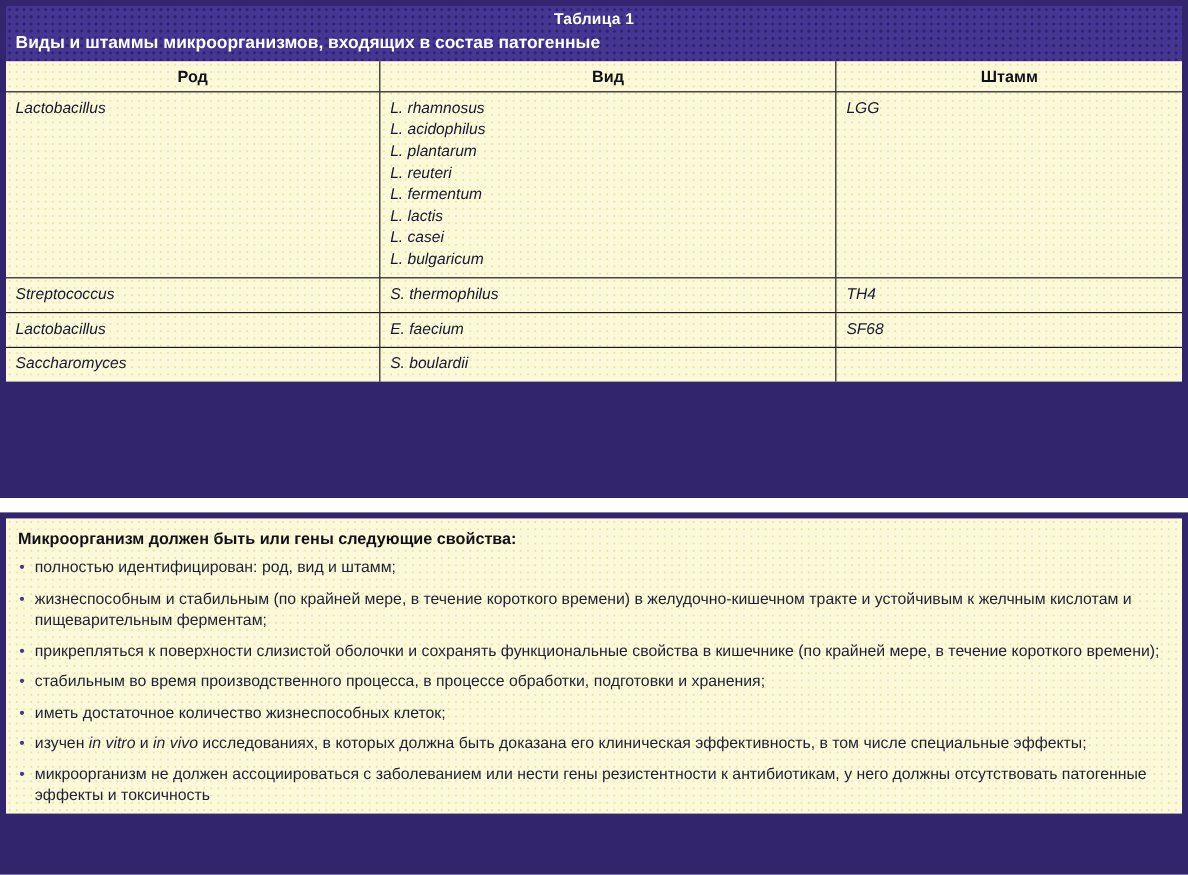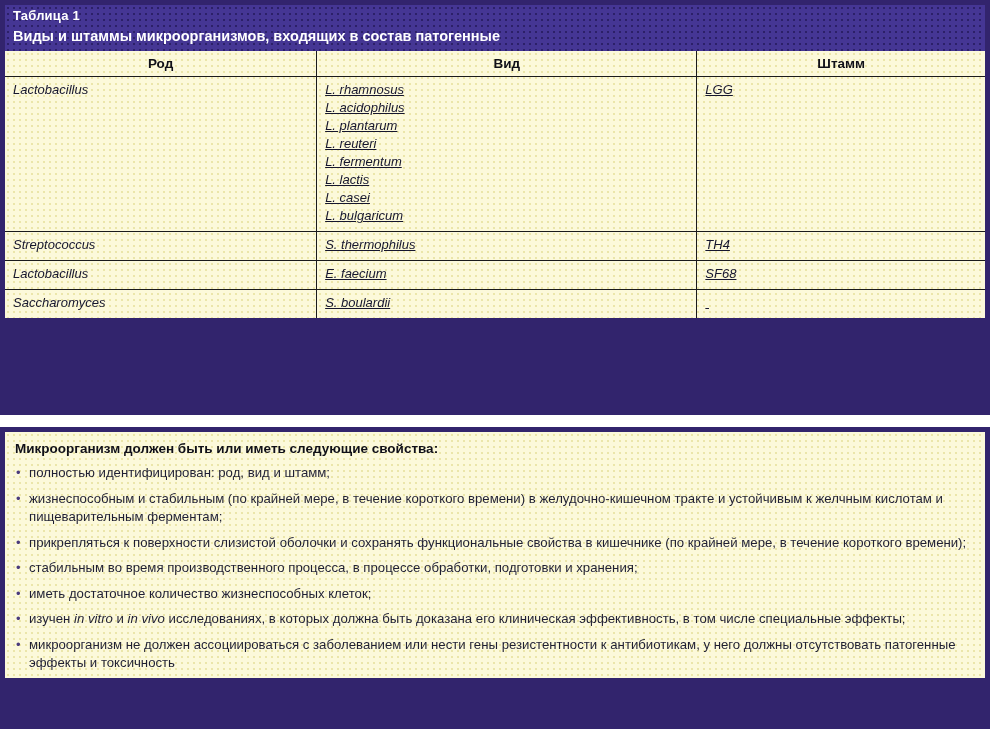--- a/index.html
+++ b/index.html
@@ -18,21 +18,21 @@
   .gap{height:12px;background:#ffffff;}
   .block-t2{height:302px;}
   .band{
     background-color:#453694;
     background-image:radial-gradient(#2c2068 1px, transparent 1.4px);
     background-size:6px 6px;
     color:#ffffff;
     padding:2px 8px 6px 8px;
   }
   .band .tbl-label{
-    text-align:left;
+    text-align:center;
     font-size:13px;
     font-weight:600;
     letter-spacing:.2px;
     line-height:17px;
   }
   .band .tbl-title{
     text-align:left;
     font-size:14.5px;
     font-weight:bold;
     line-height:18px;
@@ -66,21 +66,21 @@
     color:#16162e;
     vertical-align:top;
     padding:4px 8px 6px 8px;
     border:1.5px solid #1b1b1b;
     line-height:18px;
     margin-top:48px;
   }
   table.data td:first-child{border-left:none;}
   table.data td:last-child{border-right:none;}
   table.data tr:last-child td{border-bottom:none;}
-  table.data td .ln{min-height:18px;white-space:pre;text-decoration:underline;}
+  table.data td .ln{min-height:18px;white-space:pre;}
   .t2-body{
     background-color:#fcf9da;
     background-image:radial-gradient(rgba(215,205,110,.45) .8px, transparent 1.2px);
     background-size:6px 6px;
     height:246px;
     box-sizing:border-box;
     padding:8px 12px 6px 10px;
   }
   .t2-intro{
     font-size:13.5px;
@@ -173,21 +173,21 @@
           </td>
         </tr>
       </tbody>
   </table>
 </div>
 
 <div class="gap"></div>
 
 <div class="block block-t2">
   <div class="t2-body">
-    <div class="t2-intro">Микроорганизм должен быть или иметь следующие свойства:</div>
+    <div class="t2-intro">Микроорганизм должен быть или гены следующие свойства:</div>
     <ul class="criteria">
         <li><span class="bullet">•</span>полностью идентифицирован: род, вид и штамм;</li>
         <li><span class="bullet">•</span>жизнеспособным и стабильным (по крайней мере, в течение короткого времени) в желудочно-кишечном тракте и устойчивым к желчным кислотам и пищеварительным ферментам;</li>
         <li><span class="bullet">•</span>прикрепляться к поверхности слизистой оболочки и сохранять функциональные свойства в кишечнике (по крайней мере, в течение короткого времени);</li>
         <li><span class="bullet">•</span>стабильным во время производственного процесса, в процессе обработки, подготовки и хранения;</li>
         <li><span class="bullet">•</span>иметь достаточное количество жизнеспособных клеток;</li>
         <li><span class="bullet">•</span>изучен <i>in vitro</i> и <i>in vivo</i> исследованиях, в которых должна быть доказана его клиническая эффективность, в том числе специальные эффекты;</li>
         <li><span class="bullet">•</span>микроорганизм не должен ассоциироваться с заболеванием или нести гены резистентности к антибиотикам, у него должны отсутствовать патогенные эффекты и токсичность</li>
       </ul>
   </div>

